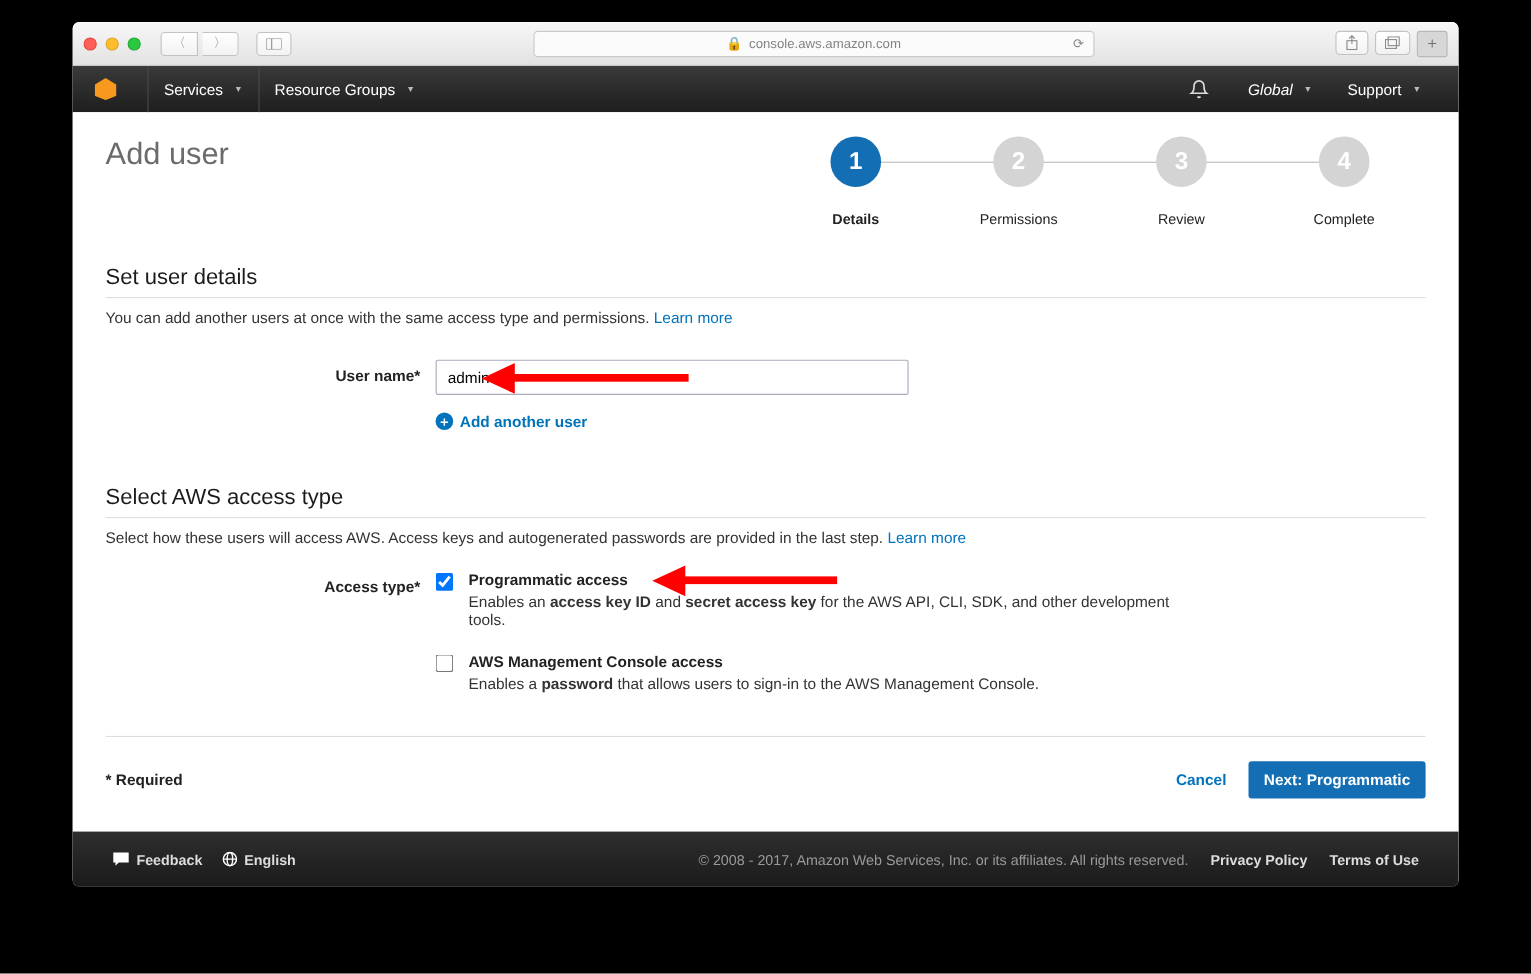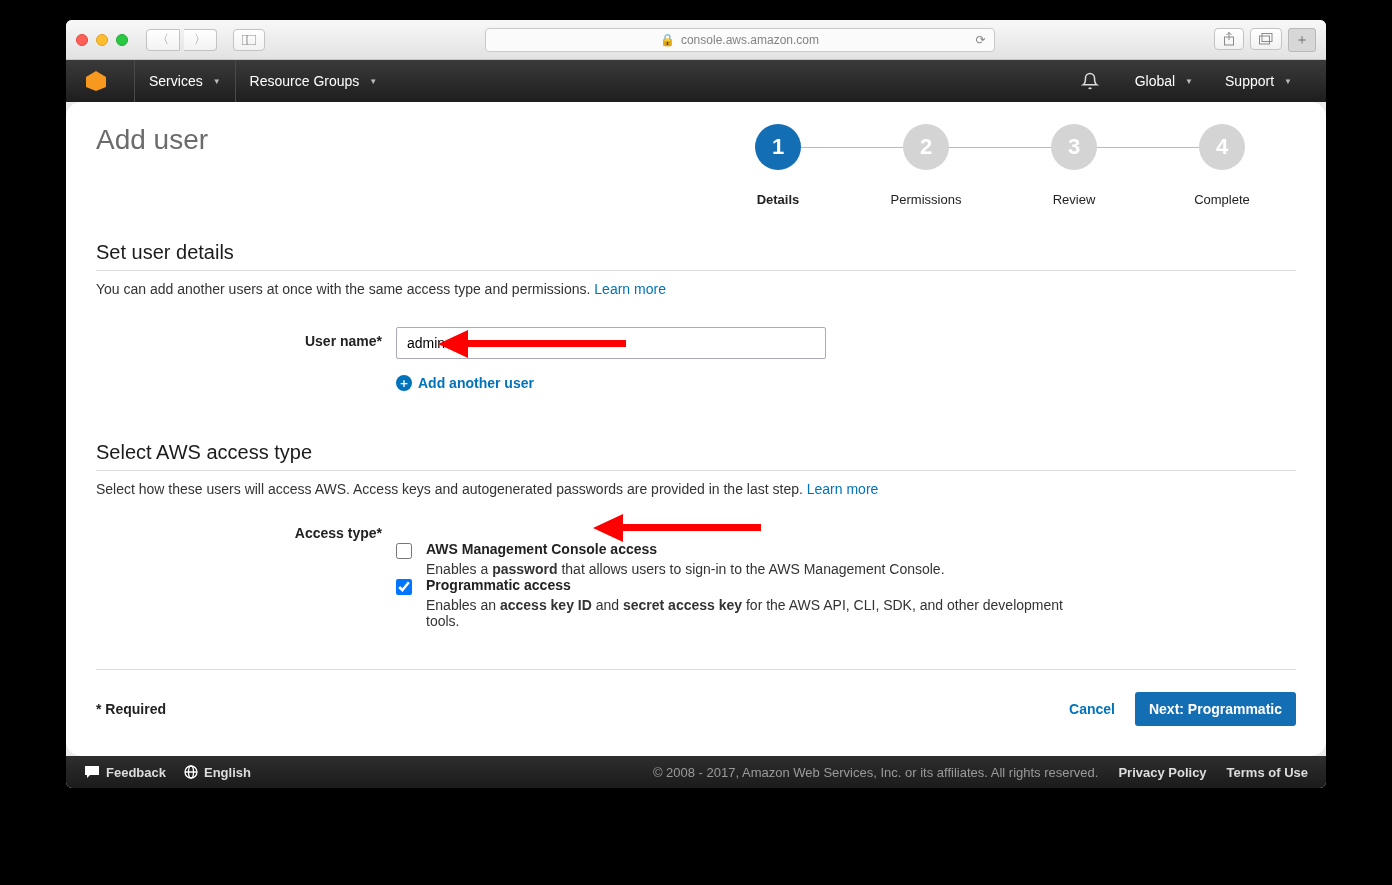--- a/index.html
+++ b/index.html
@@ -22,21 +22,21 @@
 .urlfield .reload { position:absolute; right:8px; color:#8a8a8a;}
 .rightosx { display:flex; gap:6px; }
 .plusbtn { width:28px; height:24px; background:#d7d7d7; border:1px solid #b8b8b8; border-radius:3px; display:flex; align-items:center; justify-content:center; color:#707070;}
 .awsbar { height:42px; background: linear-gradient(#3a3a3a,#1e1e1e); display:flex; align-items:center; color:#fff; padding:0 20px; font-size:14px;}
 .aws-logo { width:20px; height:20px; background:#f7981f; position:relative; margin-right:28px; clip-path:polygon(0 30%,50% 0,100% 30%,100% 80%,50% 100%,0 80%);}
 .awsitem { display:flex; align-items:center; gap:6px; padding:0 14px; height:100%; cursor:pointer; border-left:1px solid #4a4a4a;}
 .awsitem:first-of-type{border-left:none;}
 .awsright { margin-left:auto; display:flex; align-items:center; gap:4px;}
 .bell { font-size:16px; margin-right:18px;}
 .chev::after { content:"▼"; font-size:8px; margin-left:4px; color:#bbb;}
-.page { background:#fff; min-height:640px; padding:0;border-radius:15px; }
+.page { background:#fff; min-height:640px; padding:0; }
 .page-inner { padding: 22px 30px 30px 30px; }
 .header-row { display:flex; align-items:flex-start; }
 h1.title { font-size:28px; font-weight:400; color:#6b6b6b; }
 .wizard { margin-left:auto; display:flex; align-items:flex-start; gap:0; }
 .step { display:flex; flex-direction:column; align-items:center; width:148px; position:relative; }
 .step .circle { width:46px; height:46px; border-radius:50%; display:flex; align-items:center; justify-content:center; font-size:22px; font-weight:700; color:#fff; background:#d4d4d4; z-index:2;}
 .step.active .circle { background:#146eb4; }
 .step .label { margin-top:22px; font-size:13px; color:#222; }
 .step.active .label { font-weight:700; }
 .wizard .line { position:absolute; top:23px; left:73px; width:148px; height:1px; background:#bbb; z-index:1;}
@@ -56,21 +56,21 @@
 .cb-desc { font-size:14px; color:#333; margin-top:4px; max-width:650px;}
 .cb-desc b { font-weight:700;}
 .arrow { position:absolute; pointer-events:none;}
 .arrow-body { height:7px; background:#ff0000;}
 .arrow-head { width:0; height:0; border-top:14px solid transparent; border-bottom:14px solid transparent; border-right:30px solid #ff0000; position:absolute; left:-28px; top:-10.5px;}
 .arrow-wrap { position:relative;}
 .bottombar { border-top:1px solid #ddd; margin-top:40px; padding-top:22px; display:flex; align-items:center;}
 .req { font-weight:700; font-size:14px;}
 .cancel { margin-left:auto; color:#0073bb; font-weight:700; font-size:14px; cursor:pointer; margin-right:20px;}
 .nextbtn { background:#146eb4; color:#fff; border:none; border-radius:3px; padding:9px 14px; font-weight:700; font-size:14px; cursor:pointer;}
-.footer { height:32px; background:linear-gradient(#2e2e2e,#1b1b1b); display:flex; align-items:center; color:#ddd; font-size:13px; padding:0 18px;}
+.footer { height:50px; background:linear-gradient(#2e2e2e,#1b1b1b); display:flex; align-items:center; color:#ddd; font-size:13px; padding:0 36px;}
 .footer .f-left { display:flex; gap:18px; align-items:center;}
 .footer .f-item { display:flex; align-items:center; gap:6px; font-weight:700; cursor:pointer;}
 .footer .f-right { margin-left:auto; display:flex; gap:20px; align-items:center;}
 .footer .copyright { color:#9a9a9a; font-weight:400;}
 .footer a { color:#ddd; text-decoration:none; font-weight:700;}
 svg { display:block; }
 </style>
 </head>
 <body>
 
@@ -126,21 +126,21 @@
       <div class="awsitem chev">
           <span>Resource Groups</span>
         </div>
       <div class="awsright">
         <span class="bell">
           <svg width="18" height="18" viewBox="0 0 24 24" fill="none" stroke="#ddd" stroke-width="2">
               <path d="M18 8a6 6 0 0 0-12 0c0 7-3 9-3 9h18s-3-2-3-9"></path>
               <path d="M13.7 21a2 2 0 0 1-3.4 0"></path>
             </svg>
         </span>
-        <div class="awsitem chev" style="border-left:none;">
+        <div class="awsitem chev" style="border-left:none;font-style:italic;">
             <span>Global</span>
           </div>
         <div class="awsitem chev" style="border-left:none;">
             <span>Support</span>
           </div>
       </div>
     </div>
 
     <div class="page">
       <div class="page-inner" style="position:relative;">
@@ -202,42 +202,42 @@
         </div>
 
         <h2 class="section-h" style="margin-top:50px;">Select AWS access type</h2>
         <p class="section-sub">
           <span>Select how these users will access AWS. Access keys and autogenerated passwords are provided in the last step. </span><span class="link">Learn more</span>
         </p>
 
         <div class="formrow" style="margin-top:22px;">
           <div class="formlabel">Access type*</div>
           <div style="position:relative; flex:1;">
+            <div class="checkrow" style="margin-top:0;">
+              <input type="checkbox" class="checkbox" checked="" style="">
+              <div class="checklabelblock">
+                <div class="cb-title">Programmatic access</div>
+                <div class="cb-desc">
+                  <span>Enables an </span><b>access key ID</b><span> and </span><b>secret access key</b><span> for the AWS API, CLI, SDK, and other development tools.</span>
+                </div>
+              </div>
+
+              <div class="arrow" style="left:225px; top:5px;">
+                <div class="arrow-wrap">
+                  <div class="arrow-head"></div>
+                  <div class="arrow-body" style="width:140px;"></div>
+                </div>
+              </div>
+            </div>
             <div class="checkrow">
               <input type="checkbox" class="checkbox" style="">
               <div class="checklabelblock">
                 <div class="cb-title">AWS Management Console access</div>
                 <div class="cb-desc">
                   <span>Enables a </span><b>password</b><span> that allows users to sign-in to the AWS Management Console.</span>
-                </div>
-              </div>
-            </div>
-            <div class="checkrow" style="margin-top:0;">
-              <input type="checkbox" class="checkbox" checked="" style="">
-              <div class="checklabelblock">
-                <div class="cb-title">Programmatic access</div>
-                <div class="cb-desc">
-                  <span>Enables an </span><b>access key ID</b><span> and </span><b>secret access key</b><span> for the AWS API, CLI, SDK, and other development tools.</span>
-                </div>
-              </div>
-
-              <div class="arrow" style="left:225px; top:5px;">
-                <div class="arrow-wrap">
-                  <div class="arrow-head"></div>
-                  <div class="arrow-body" style="width:140px;"></div>
                 </div>
               </div>
             </div>
           </div>
         </div>
 
         <div class="bottombar">
           <span class="req">* Required</span>
           <span class="cancel">Cancel</span>
           <button class="nextbtn">Next: Programmatic</button>

